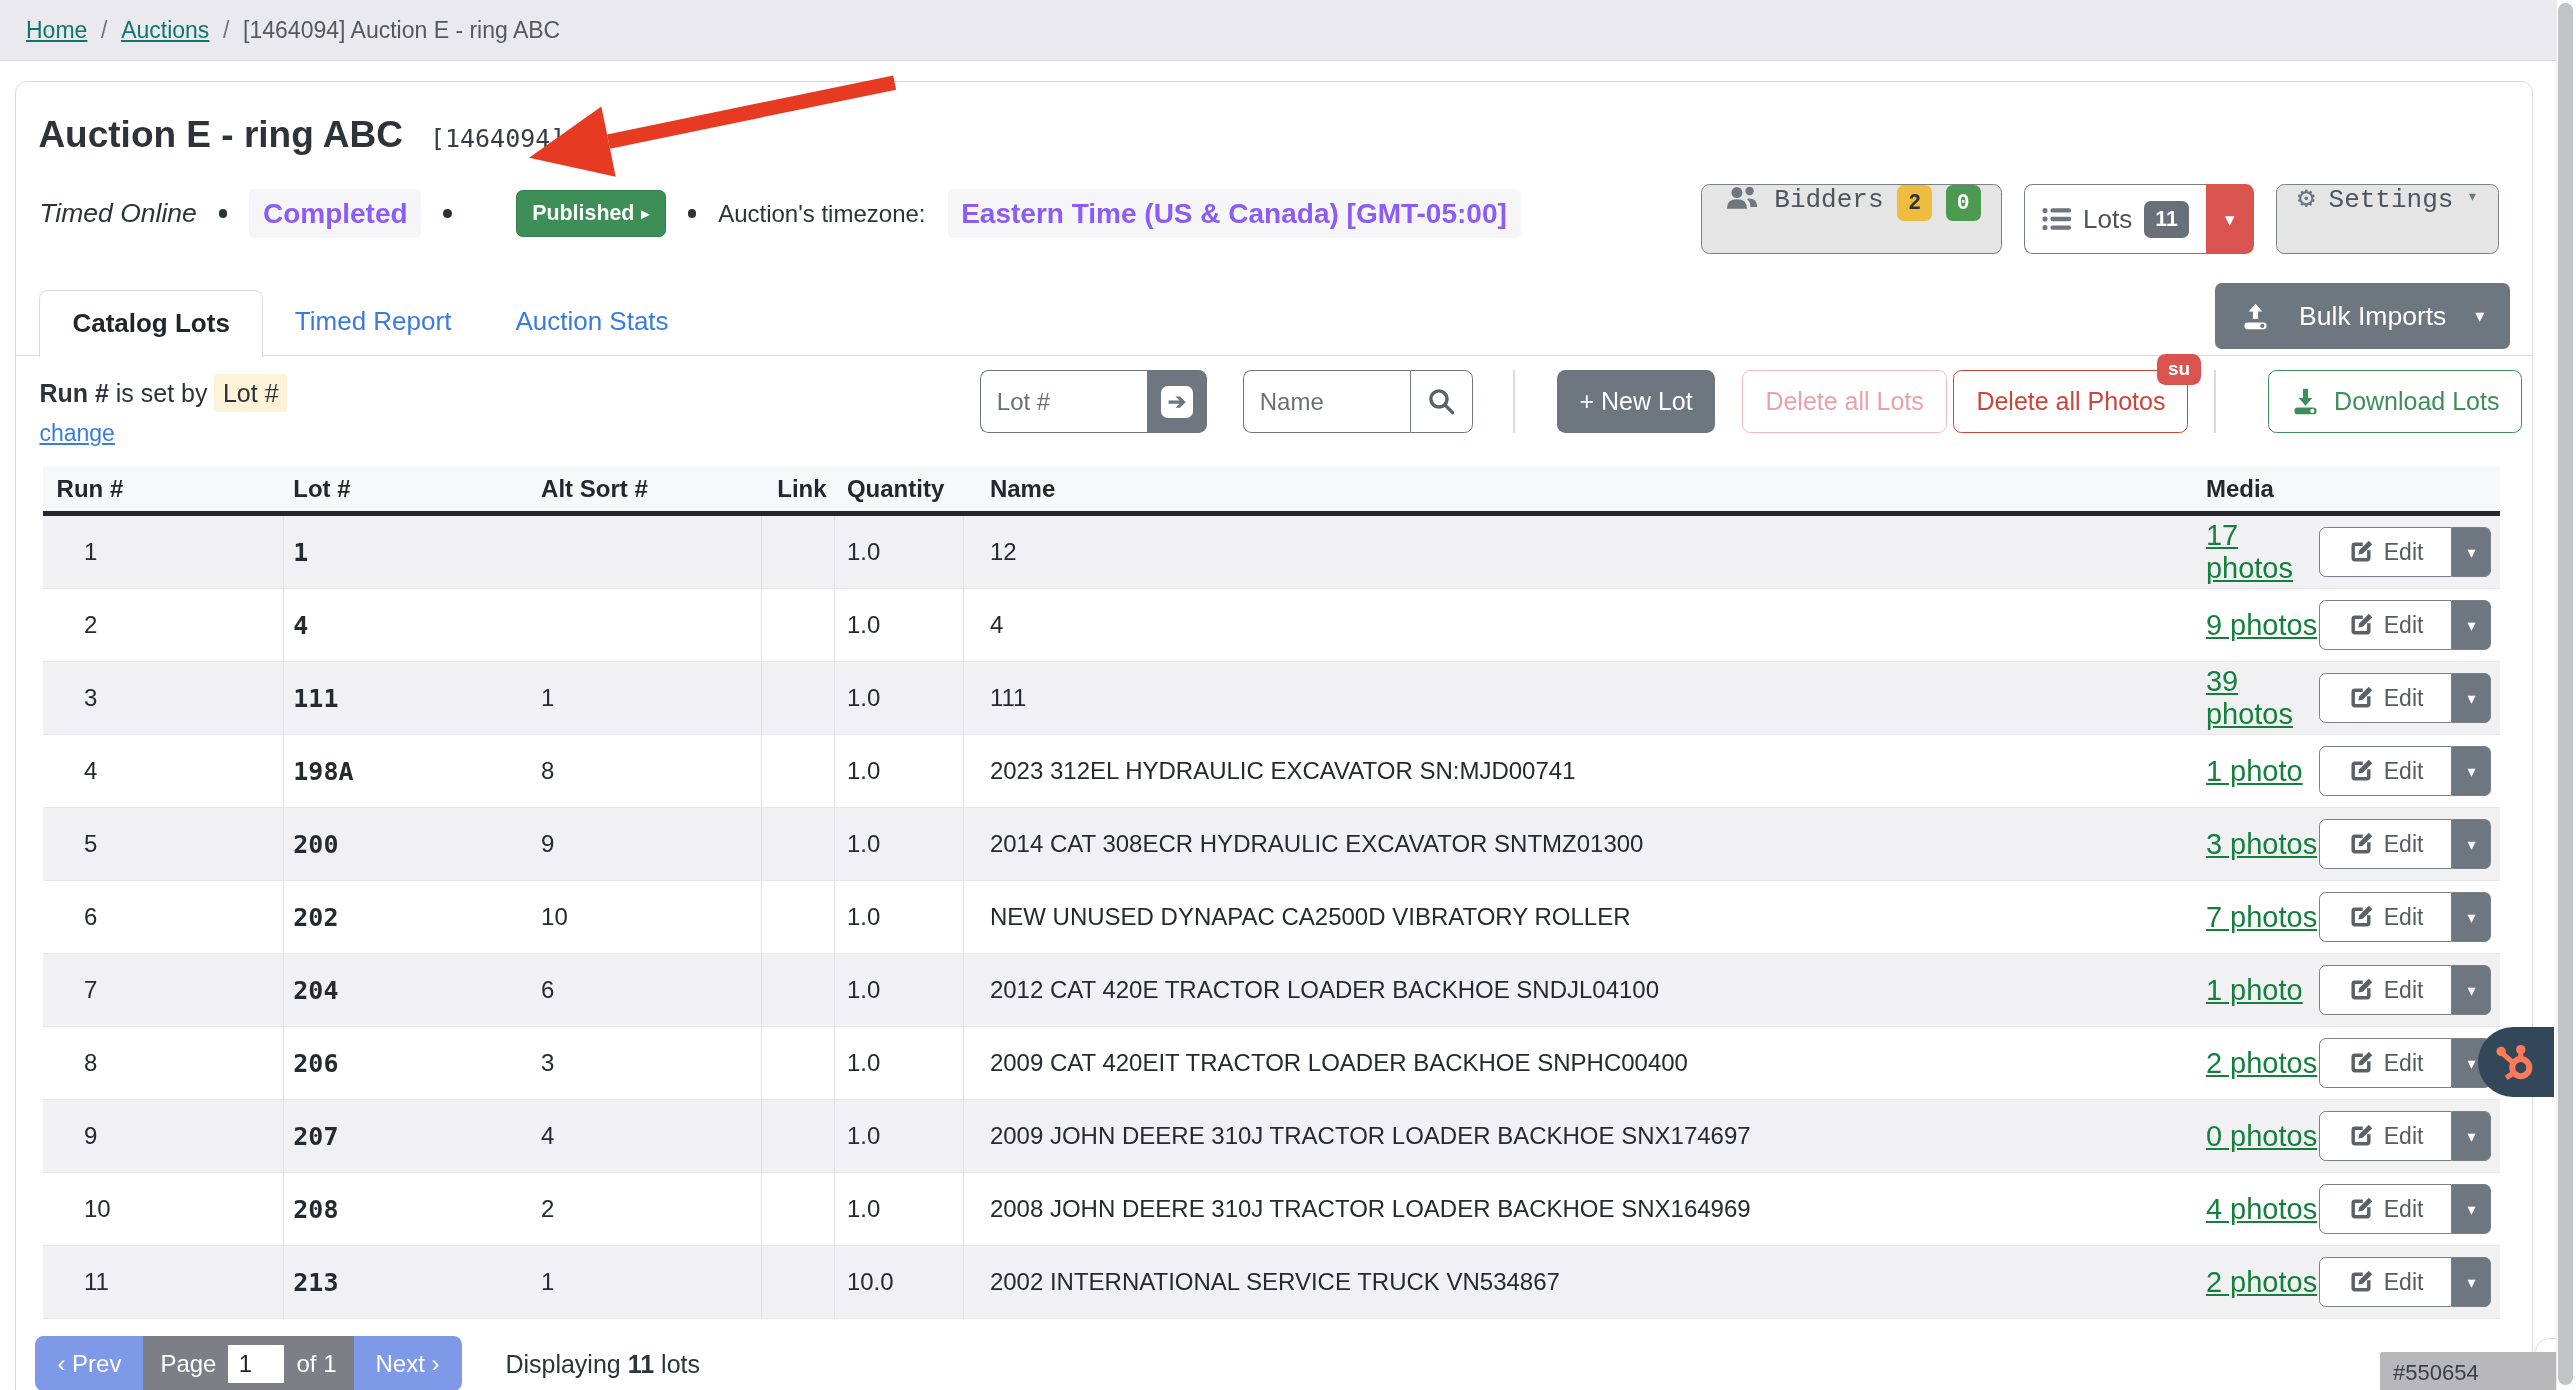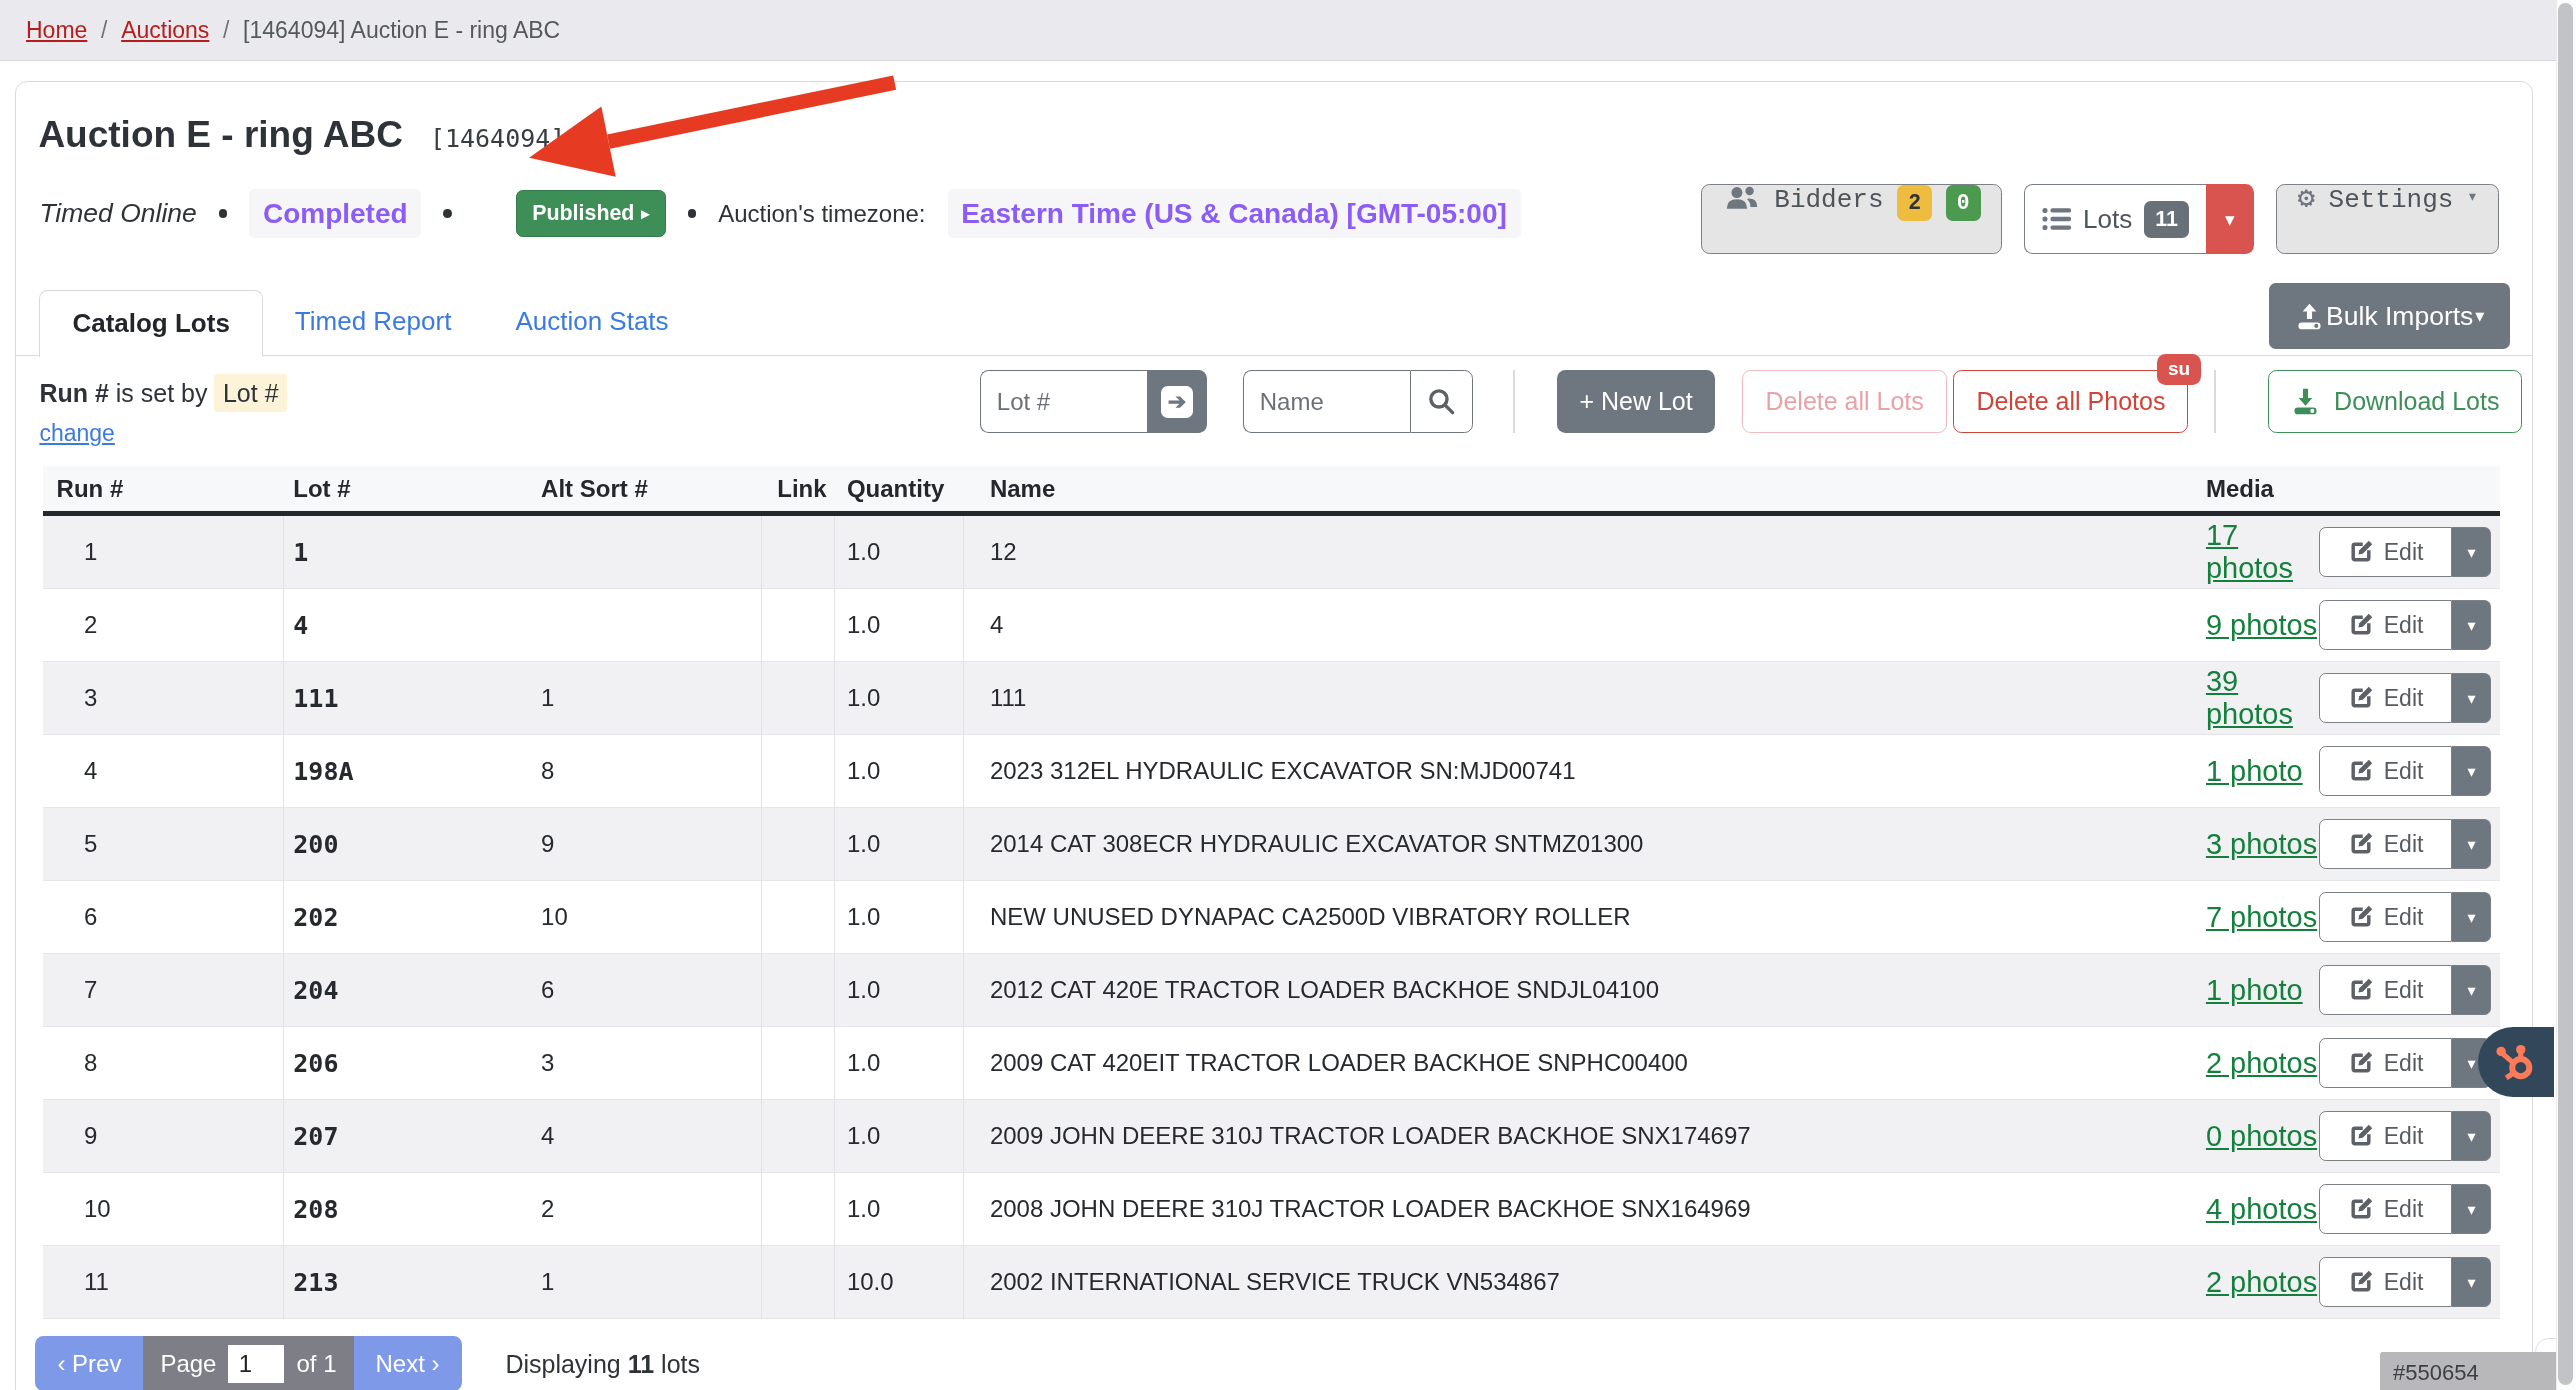--- a/index.html
+++ b/index.html
@@ -11,21 +11,21 @@
   }
   a { cursor:pointer; }
 
   
   .breadcrumb {
     position:absolute; top:0; left:0; width:2576px; height:61px;
     background:#e9e9ee; border-bottom:1.7px solid #d7d7dc;
     display:flex; align-items:center; gap:13.7px; padding-left:26px;
     font-size:23px;
   }
-  .breadcrumb a { color:#b91c1c; text-decoration:underline; }
+  .breadcrumb a { color:#0f766e; text-decoration:underline; }
   .crumb-sep { color:#70757b; }
   .crumb-current { color:#55595f; }
 
   
   .card {
     position:absolute; left:15.4px; top:81px; width:2518px; height:1320px;
     background:#fff; border:1.7px solid #dadade; border-radius:12px;
   }
 
   .title-row { position:absolute; top:32px; left:22px; display:flex; align-items:baseline; gap:27px; }
@@ -60,21 +60,21 @@
   .caret-white { font-size:18px; color:#fff; }
 
   
   .tabbar { position:absolute; top:207px; left:0; width:100%; height:67px;
     border-bottom:1.7px solid #dcdce0; display:flex; align-items:flex-end; padding-left:23px; }
   .tab { height:67px; display:flex; align-items:center; padding:0 32px; font-size:26px; cursor:pointer; }
   .tab-active { background:#fff; border:1.7px solid #d9d9de; border-bottom:none; border-radius:8.5px 8.5px 0 0;
     color:#22262b; font-weight:600; position:relative; top:1.7px; }
   .tab-link { color:#3b7ae0; }
   .bulk-btn { position:absolute; top:201px; right:22px; height:66px; background:#6e7680; border-radius:6.8px;
-    color:#fff; display:flex; align-items:center; gap:2px; padding:0 26px; font-size:26.5px; cursor:pointer; }
+    color:#fff; display:flex; align-items:center; gap:29px; padding:0 26px; font-size:26.5px; cursor:pointer; }
 
   
   .run-note { position:absolute; top:297px; left:23px; font-size:25px; color:#2e333a; }
   .run-bold { font-weight:bold; }
   .run-hl { background:#fdf3d8; padding:5.1px 8.5px; border-radius:3.4px; }
   .change-link { display:inline-block; margin-top:12px; font-size:23px; color:#3b7ae0; text-decoration:underline; }
 
   .ctrl { position:absolute; top:288px; height:63px; }
   .input-group { display:flex; }
   .txt-input { width:167px; height:63px; border:1.7px solid #6f757c; border-right:none;

